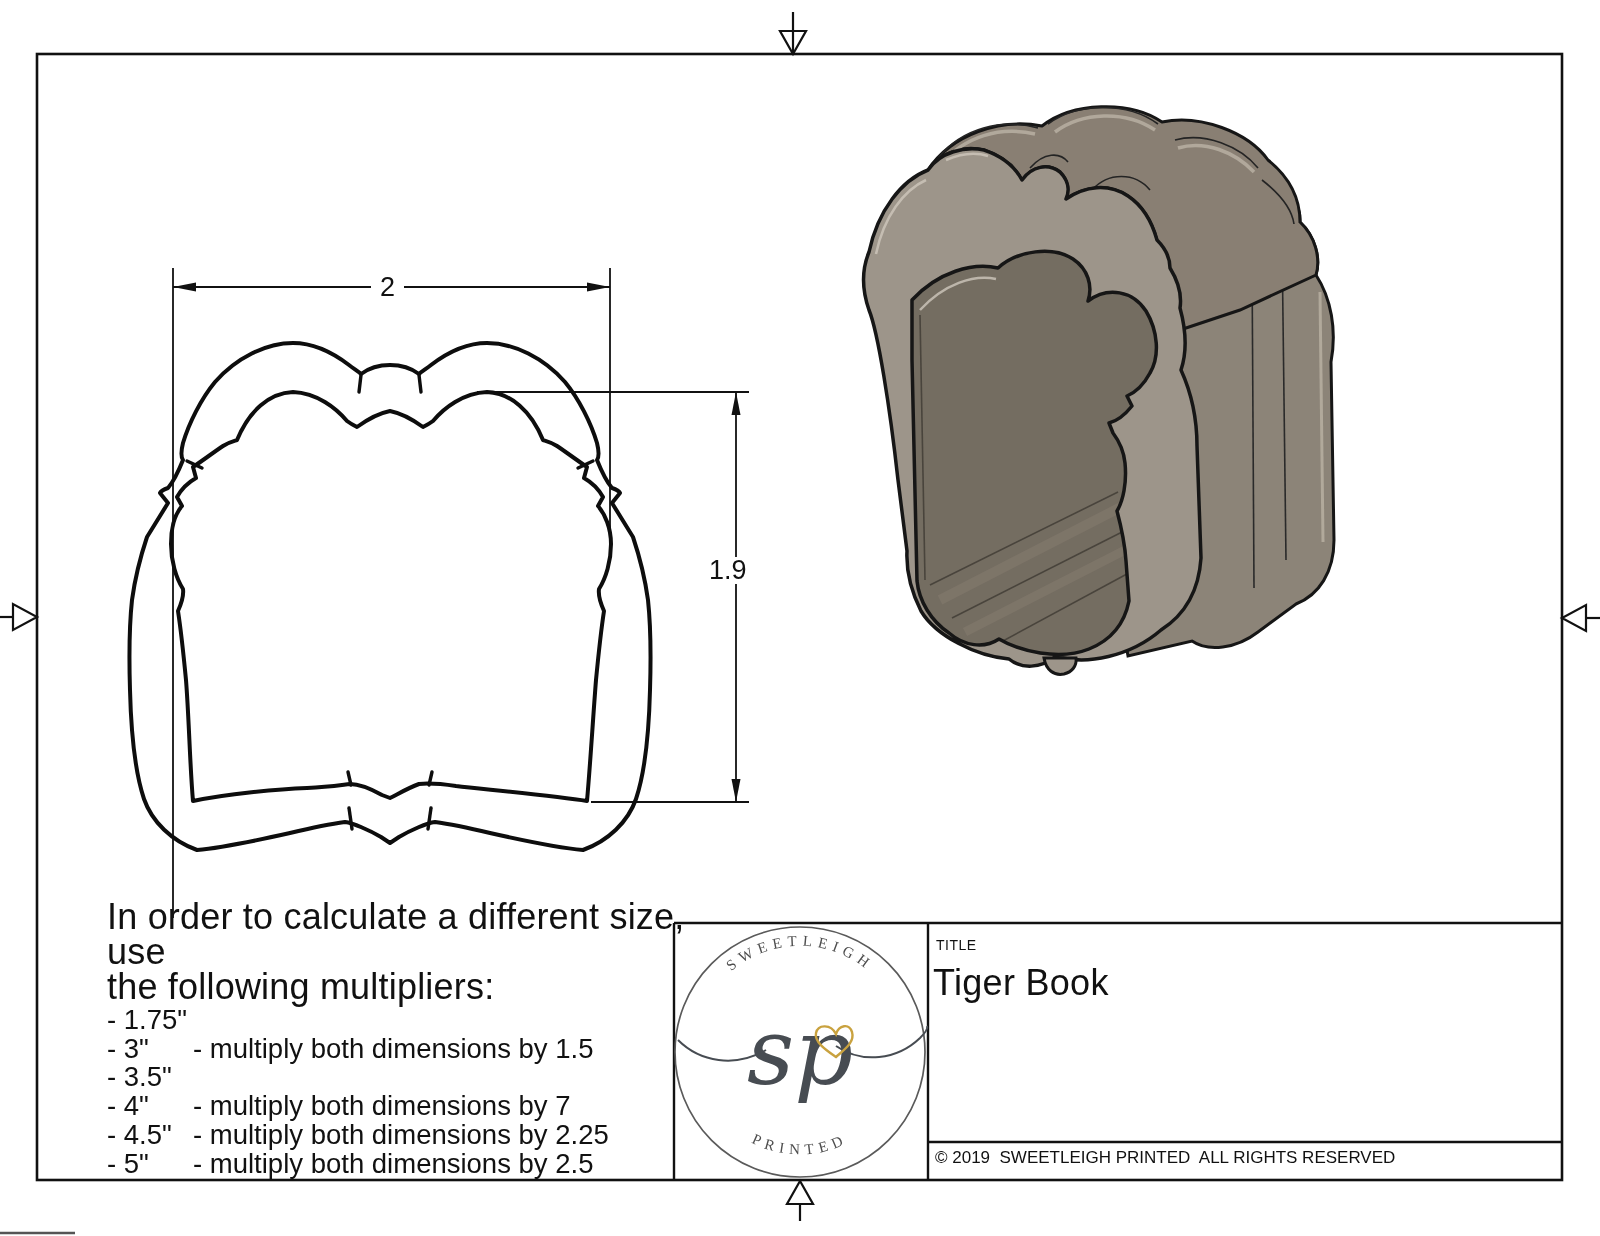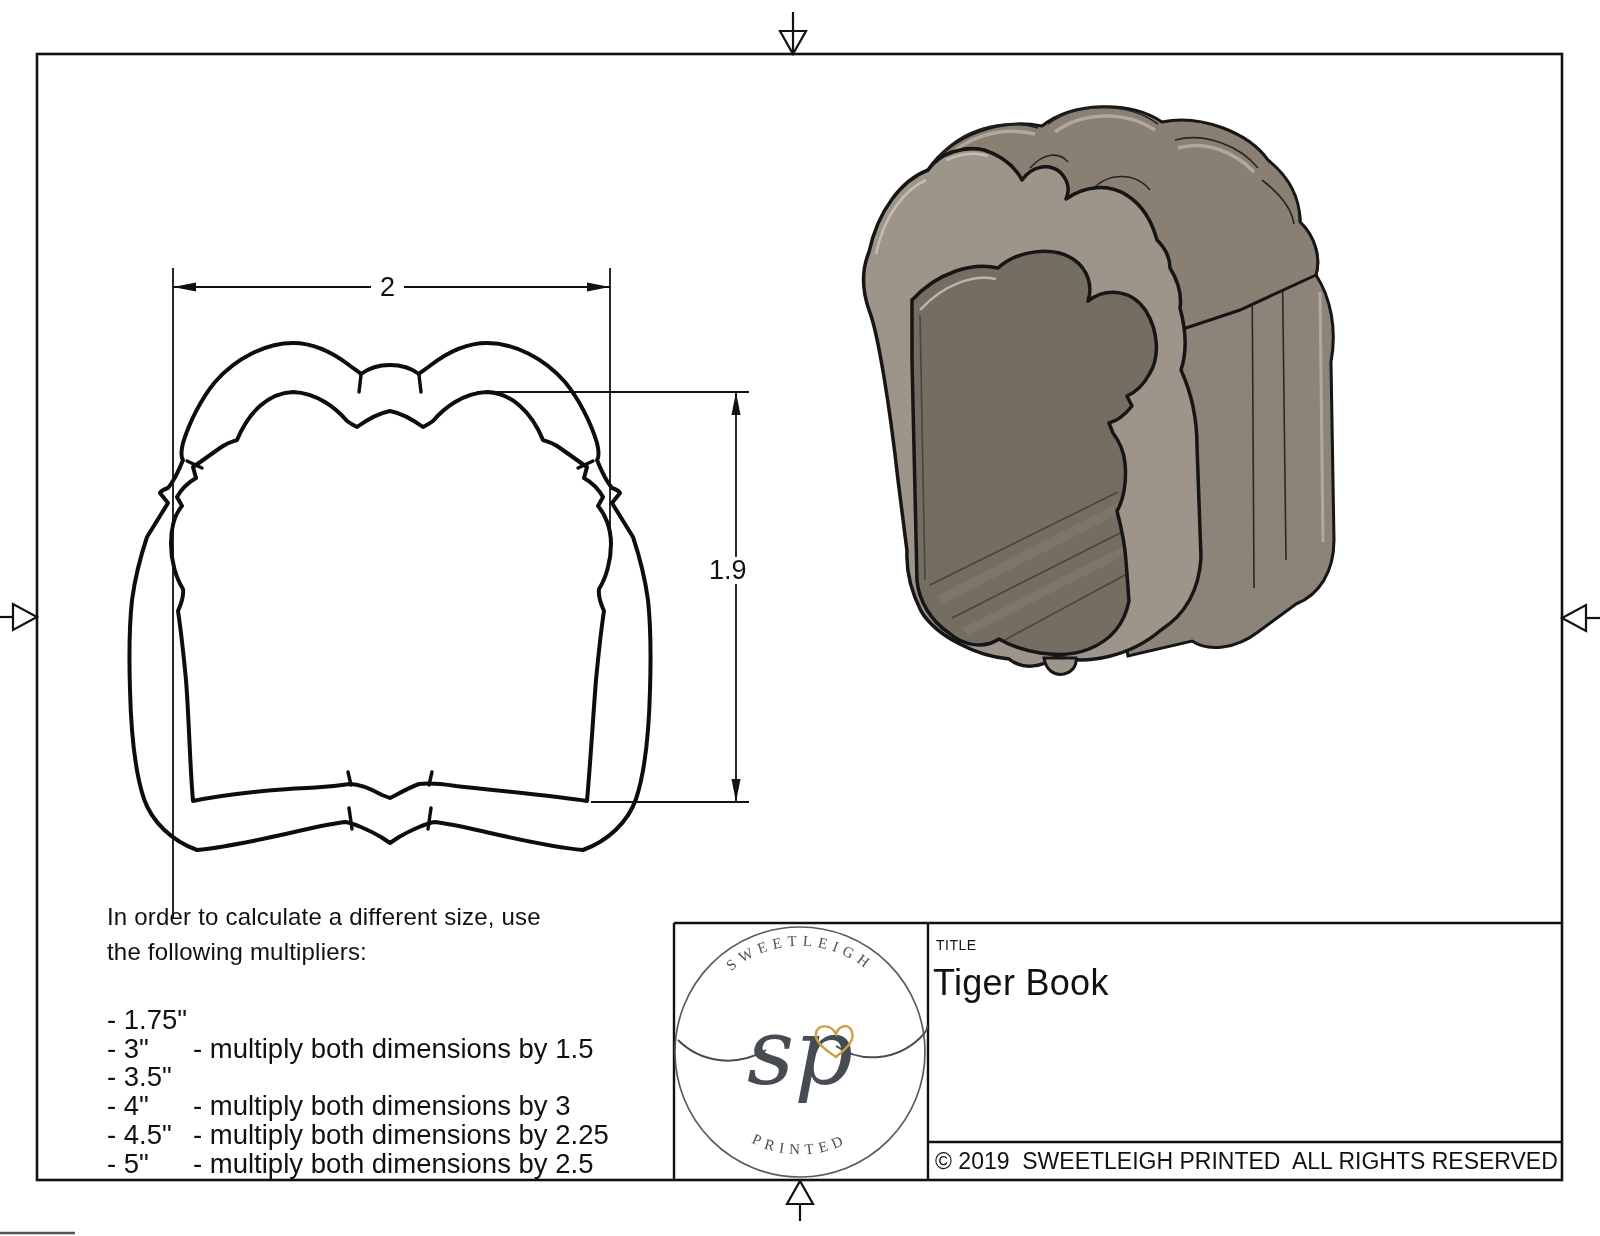--- a/index.html
+++ b/index.html
@@ -1,28 +1,28 @@
 <!DOCTYPE html>
 <html><head>
 <meta charset="utf-8">
 <style>
   html,body{margin:0;padding:0;background:#ffffff;}
   body{width:1600px;height:1236px;position:relative;overflow:hidden;
        font-family:"Liberation Sans", sans-serif;color:#111;}
   .abs{position:absolute;}
   svg{display:block;}
   
-  .notes{left:107px;top:899px;width:600px;font-size:24px;line-height:35px;letter-spacing:0.2px;}
+  .notes{left:107px;top:899px;width:600px;font-size:36px;line-height:35px;letter-spacing:0.2px;}
   .mult-list{left:107px;top:1006px;width:620px;font-size:27.5px;line-height:28.7px;}
   .mult-row{display:flex;white-space:pre;}
   .mult-size{width:86px;flex:0 0 86px;}
   
   .title-label{left:936px;top:937px;font-size:14px;letter-spacing:0.5px;}
   .sheet-title{left:933px;top:962px;font-size:36px;letter-spacing:0.3px;}
-  .copyright{left:935px;top:1148px;font-size:23px;white-space:pre;}
+  .copyright{left:935px;top:1148px;font-size:17px;white-space:pre;}
   
   .dim-label{background:#fff;padding:0 9px;font-size:27px;line-height:27px;}
   .dim-w{left:371px;top:274px;}
   .dim-h{left:700px;top:557px;}
 </style>
 </head>
 <body>
 
 <svg class="abs" style="left:0;top:0" width="1600" height="1236" viewBox="0 0 1600 1236">
 
@@ -234,21 +234,21 @@
   </div>
   <div class="mult-row">
     <span class="mult-size">- 3"</span>
     <span>- multiply both dimensions by 1.5</span>
   </div>
   <div class="mult-row">
     <span class="mult-size">- 3.5"</span>
   </div>
   <div class="mult-row">
     <span class="mult-size">- 4"</span>
-    <span>- multiply both dimensions by 3</span>
+    <span>- multiply both dimensions by 7</span>
   </div>
   <div class="mult-row">
     <span class="mult-size">- 4.5"</span>
     <span>- multiply both dimensions by 2.25</span>
   </div>
   <div class="mult-row">
     <span class="mult-size">- 5"</span>
     <span>- multiply both dimensions by 2.5</span>
   </div>
 </div>

